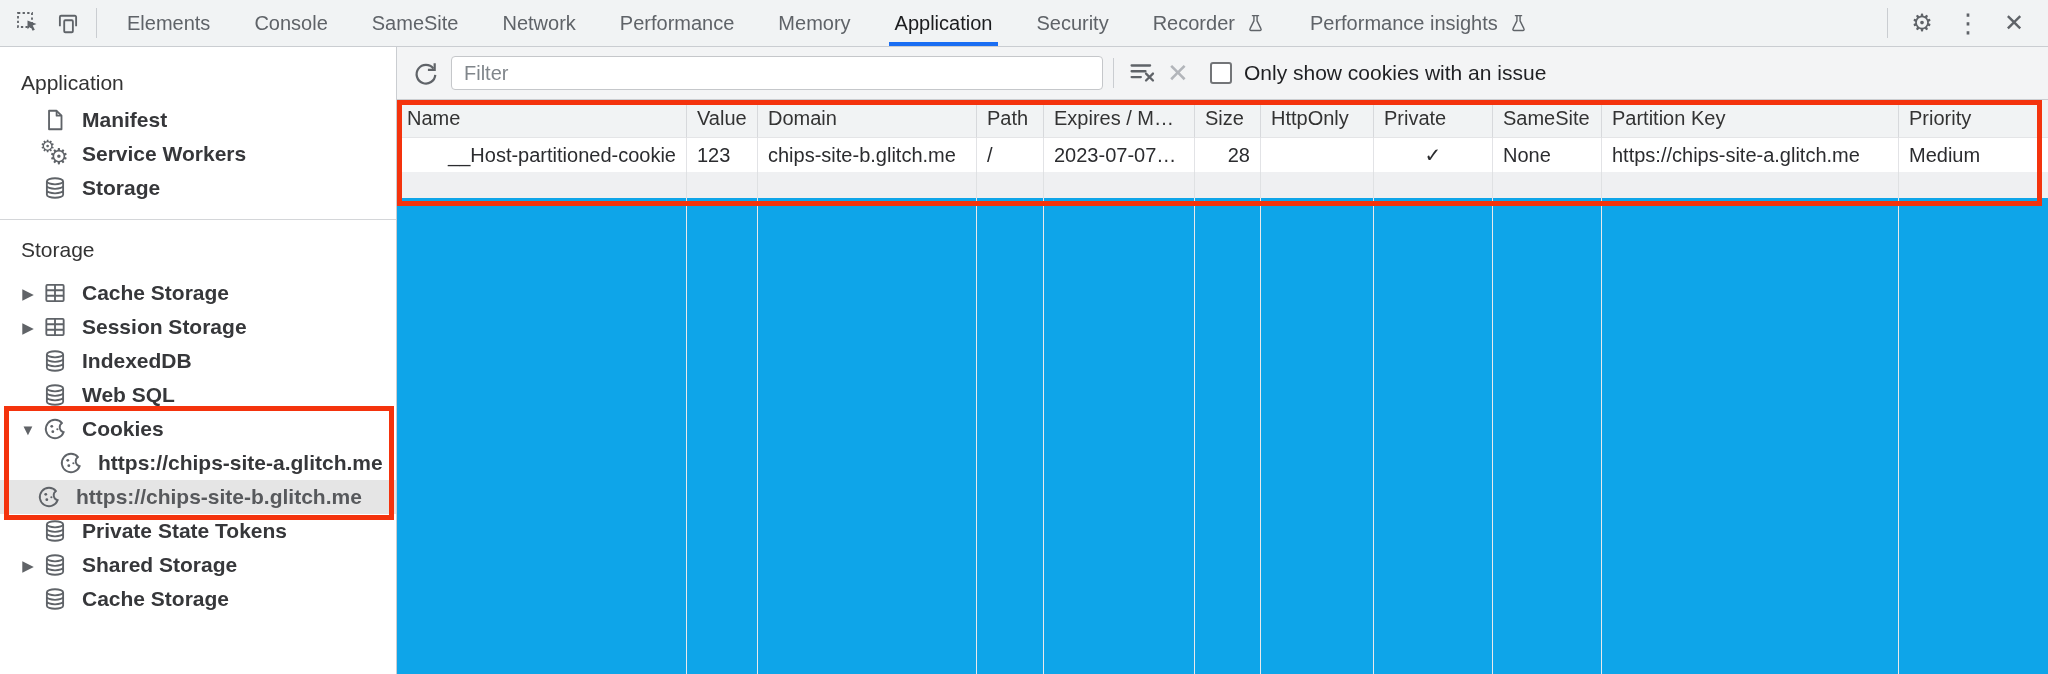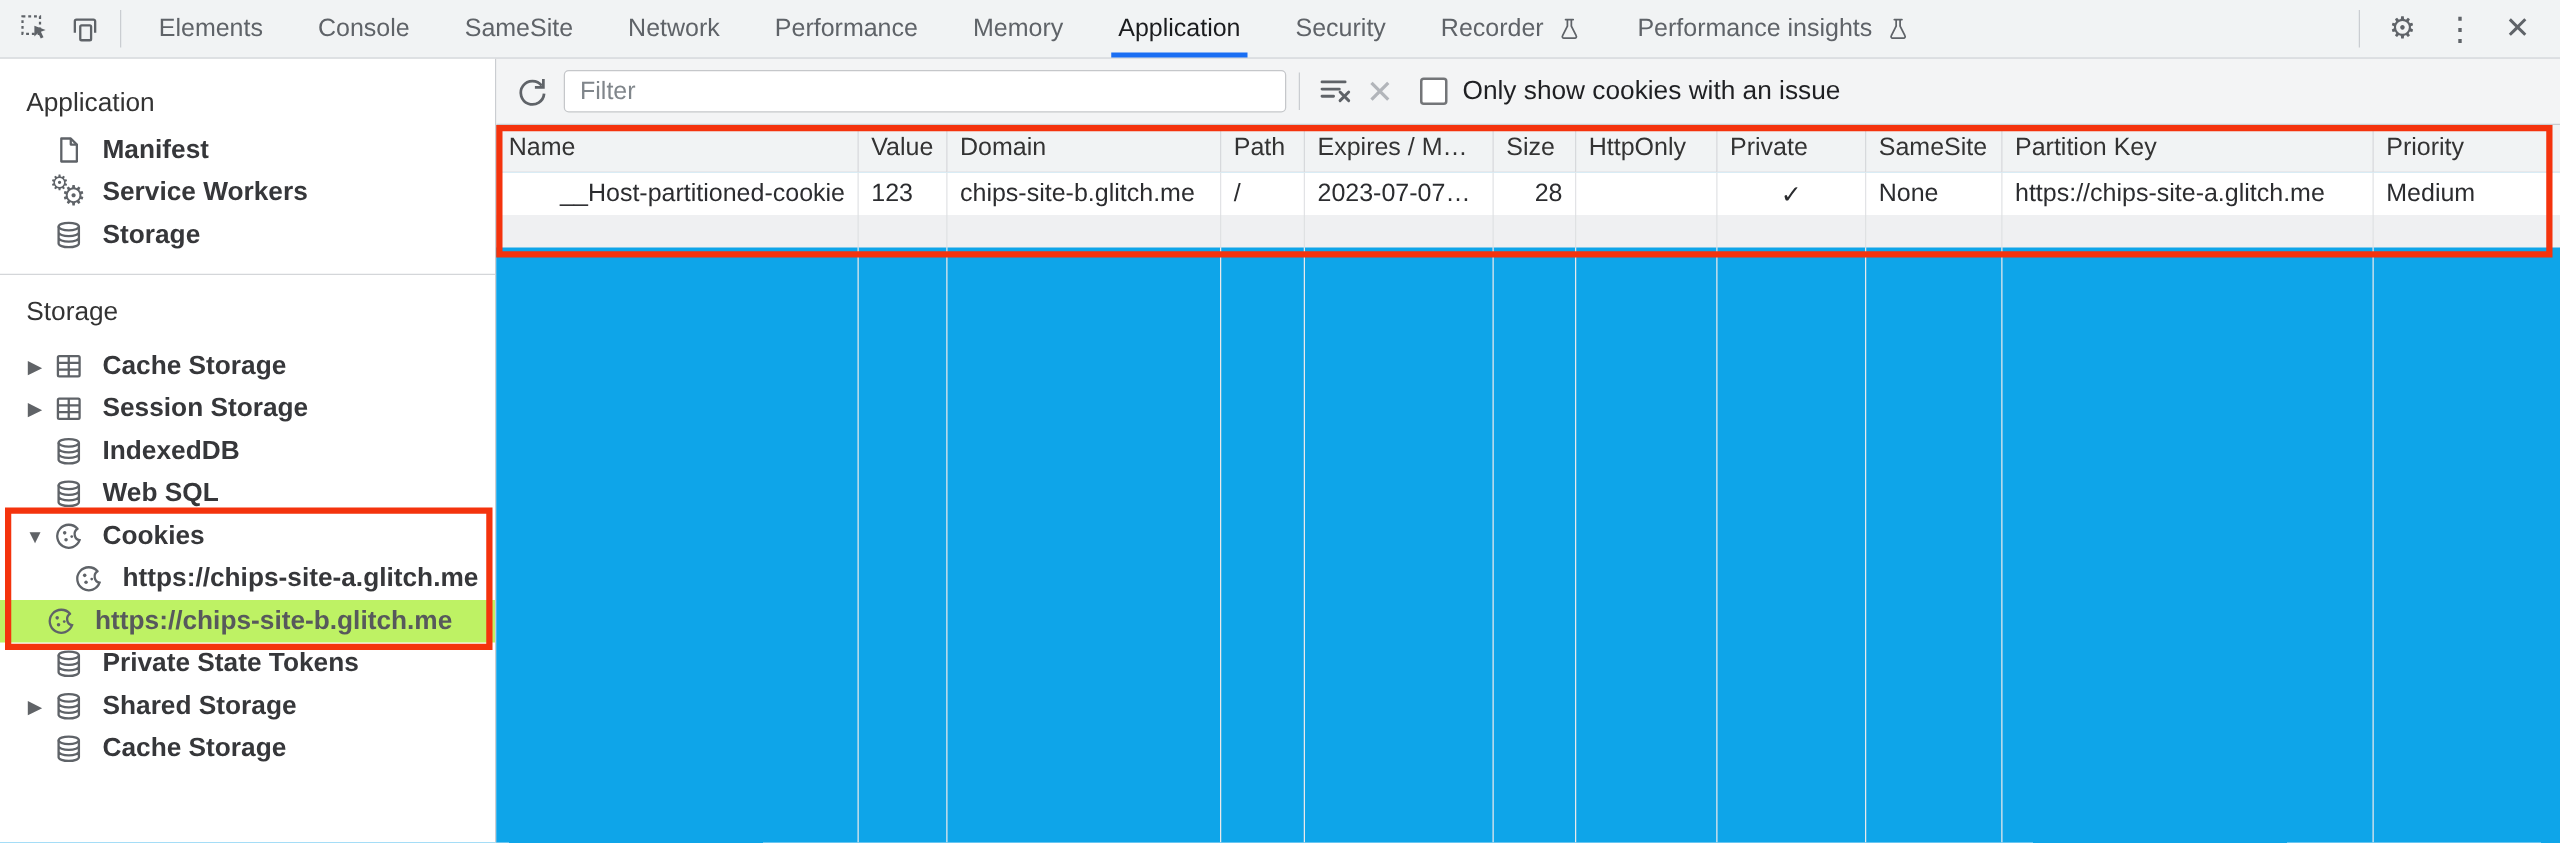--- a/index.html
+++ b/index.html
@@ -24,33 +24,33 @@
   .glyph.dots{font-size:26px;letter-spacing:0;}
   
   .dtbody{position:absolute;top:47px;left:0;right:0;bottom:0;display:flex;}
   .sidebar{width:397px;flex:none;border-right:1px solid #cacdd1;background:#fff;box-sizing:border-box;padding-top:16px;position:relative;}
   .side-title{height:40px;display:flex;align-items:center;padding-left:21px;font-size:21px;color:#333;}
   .trow{height:34px;display:flex;align-items:center;padding-left:14px;font-size:21px;color:#36373a;white-space:nowrap;}
   .trow .arrow{width:28px;flex:none;font-size:15px;color:#606367;text-align:center;line-height:1;}
   .trow .ticon{width:26px;height:26px;flex:none;margin-right:14px;color:#5f6368;position:relative;}
   .trow .tlabel{overflow:hidden;text-overflow:ellipsis;font-weight:bold;}
   .trow.child{padding-left:58px;}
-  .trow.selected{background:#bef264;color:#57595c;padding-left:36px;}
+  .trow.selected{background:#e5e5e5;color:#57595c;padding-left:36px;}
   .side-divider{height:1px;background:#d4d6d9;margin:14px 0 10px;}
   .rows2{margin-top:6px;}
   .sw-gear-a{position:absolute;top:-5px;left:-2px;font-size:17px;}
   .sw-gear-b{position:absolute;top:3px;left:7px;font-size:22px;}
   
   .annot{position:absolute;border:5px solid #f4330d;pointer-events:none;z-index:6;}
   .annot-side{left:4px;top:359px;width:380px;height:104px;}
   
   .main{flex:1;min-width:0;display:flex;flex-direction:column;}
   .toolbar{height:53px;flex:none;background:#f3f4f5;border-bottom:1px solid #cacdd1;display:flex;align-items:center;padding:0 14px 0 10px;box-sizing:border-box;}
   .refresh-btn{width:36px;height:36px;display:flex;align-items:center;justify-content:center;color:#5f6368;margin-right:8px;}
-  .filter-input{width:578px;height:34px;box-sizing:border-box;border:1px solid #c5c7ca;border-radius:4px;background:#fff;
+  .filter-input{width:652px;height:34px;box-sizing:border-box;border:1px solid #c5c7ca;border-radius:4px;background:#fff;
     font-family:"Liberation Sans",sans-serif;font-size:20px;color:#202124;padding:0 12px;outline:none;}
   .filter-input::placeholder{color:#80868b;}
   .toolbar .tb-divider{margin:auto 10px;}
   .tool-icon{width:36px;height:36px;display:flex;align-items:center;justify-content:center;color:#5f6368;}
   .tool-icon.disabled{color:#b2b5ba;}
   .cbx{width:22px;height:22px;box-sizing:border-box;border:2px solid #737578;border-radius:3px;background:#fff;margin:0 12px 0 14px;flex:none;}
   .cbx-label{font-size:21px;color:#1f2023;white-space:nowrap;}
   
   .tablewrap{flex:1;position:relative;background:#0ea5e9;display:flex;flex-direction:column;min-height:0;}
   .grid-row{display:grid;grid-template-columns:290px 71px 219px 67px 151px 66px 113px 119px 109px 297px minmax(0,1fr);}

